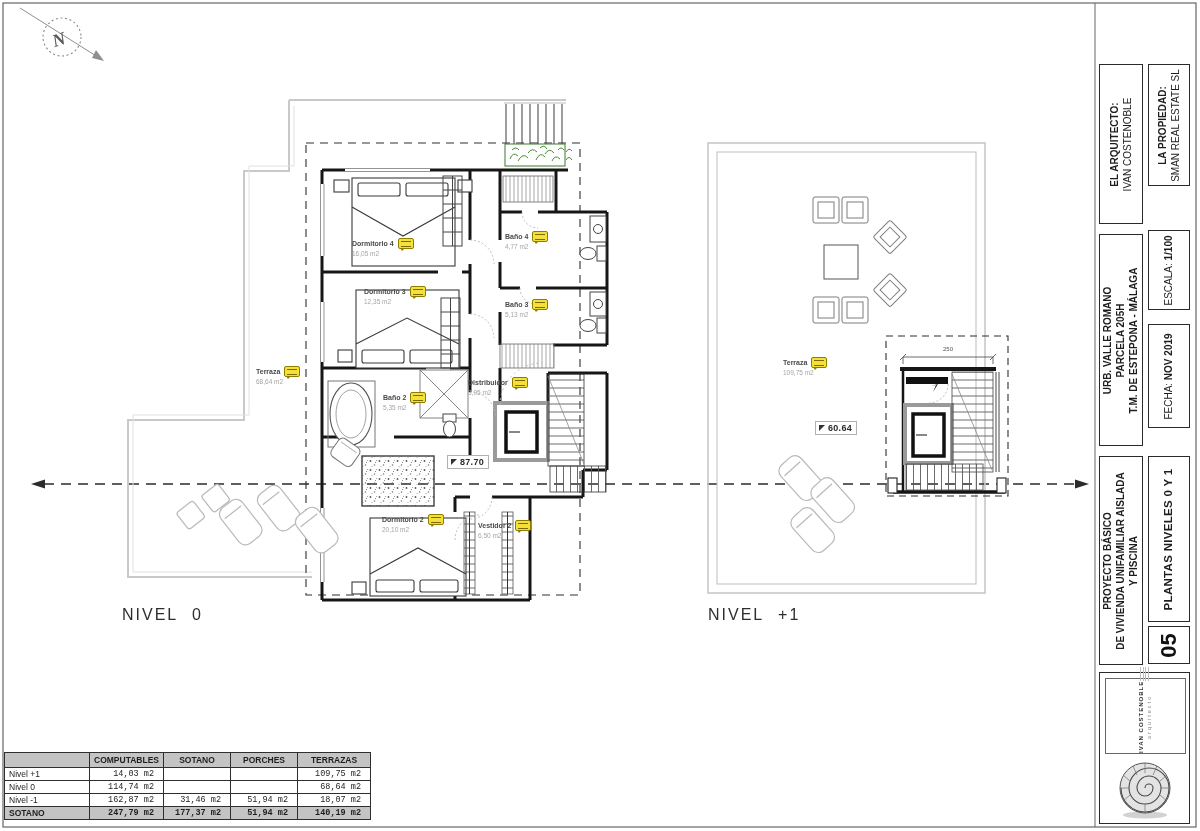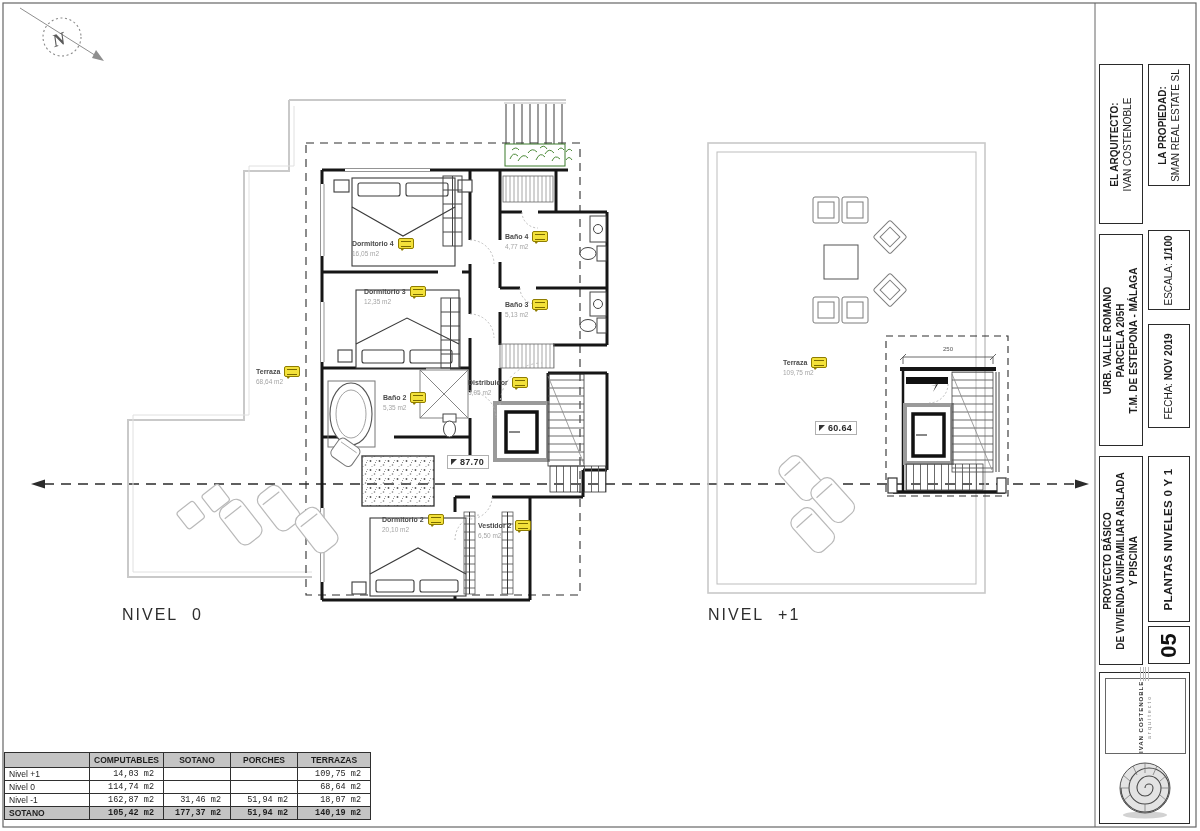--- a/index.html
+++ b/index.html
@@ -565,21 +565,21 @@
     </tr>
     <tr>
       <td class="lbl">Nivel -1</td>
       <td class="num">162,87 m2</td>
       <td class="num">31,46 m2</td>
       <td class="num">51,94 m2</td>
       <td class="num">18,07 m2</td>
     </tr>
     <tr class="total">
       <td class="lbl">SOTANO</td>
-      <td class="num">105,42 m2</td>
+      <td class="num">247,79 m2</td>
       <td class="num">177,37 m2</td>
       <td class="num">51,94 m2</td>
       <td class="num">140,19 m2</td>
     </tr>
   </tbody>
     </table>
 
 </div>
 
 </body></html>

